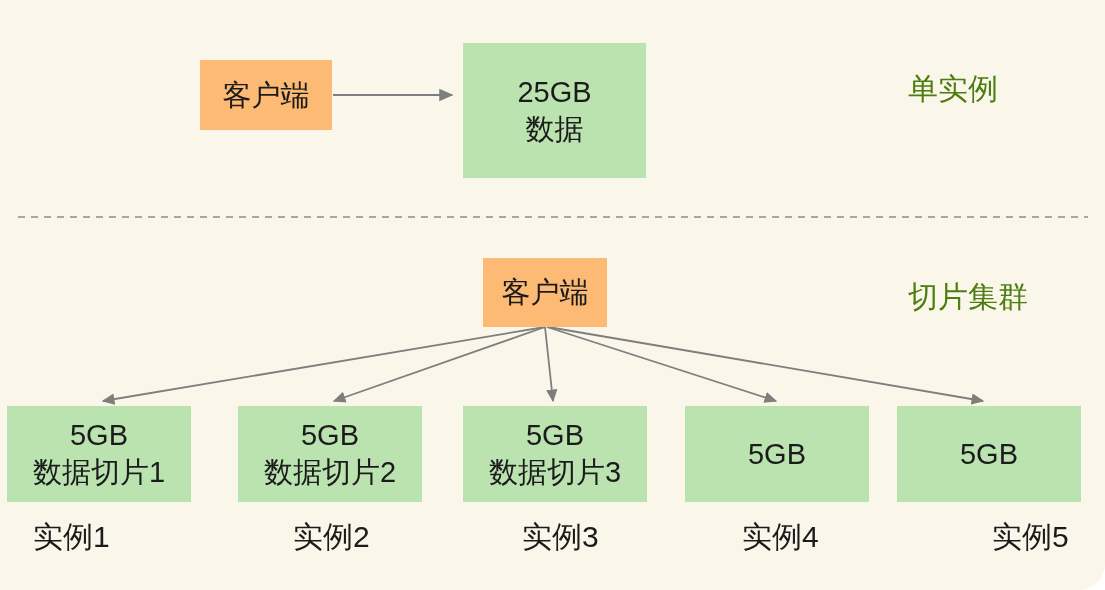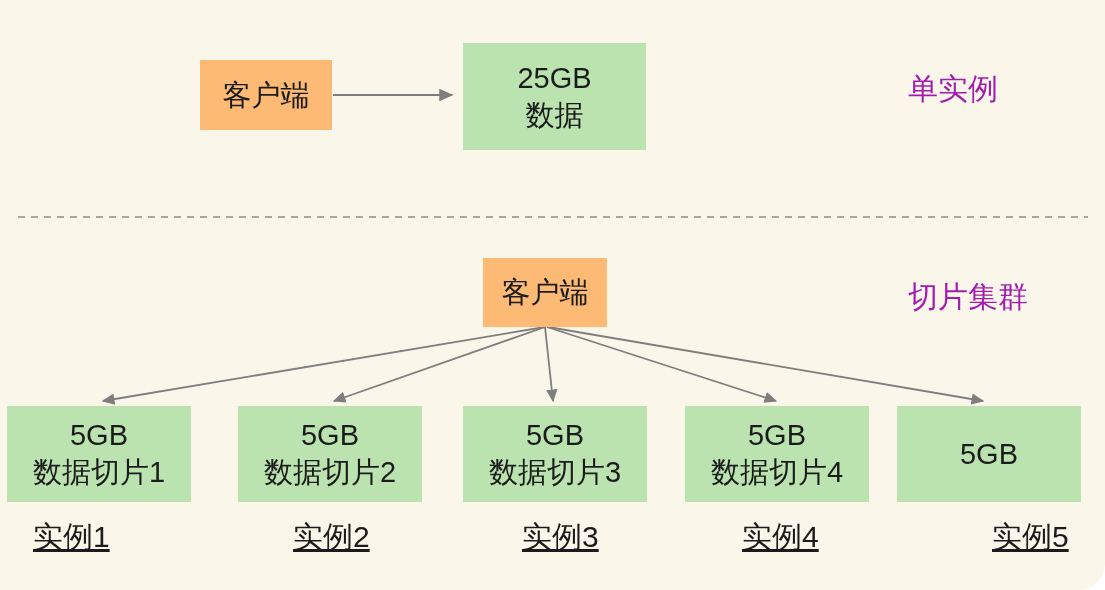--- a/index.html
+++ b/index.html
@@ -32,48 +32,47 @@
     justify-content: center;
     text-align: center;
     font-size: 29px;
     line-height: 37px;
     color: #1b1b1b;
   }
   .yellow { background: #fdba74; }
   .green  { background: #BBE3B0; }
 
   .client-top    { left: 200px; top: 60px;  width: 132px; height: 70px; }
-  .data-top      { left: 463px; top: 43px;  width: 183px; height: 107px; }
+  .data-top      { left: 463px; top: 43px;  width: 183px; height: 135px; }
   .client-bottom { left: 483px; top: 258px; width: 124px; height: 69px; }
 
   .shard { top: 406px; width: 184px; height: 96px; }
   .shard-1 { left: 7px; }
   .shard-2 { left: 238px; }
   .shard-3 { left: 463px; }
   .shard-4 { left: 685px; }
   .shard-5 { left: 897px; }
 
   .section-label {
     position: absolute;
     font-size: 30px;
     line-height: 34px;
-    color: #a21caf;
+    color: #4d7c0f;
     white-space: nowrap;
   }
   .label-single  { left: 908px; top: 72px; }
   .label-cluster { left: 908px; top: 280px; }
 
   .instance-label {
     position: absolute;
     top: 520px;
     font-size: 30px;
     line-height: 34px;
     color: #1b1b1b;
     white-space: nowrap;
-    text-decoration: underline;
   }
   .inst-1 { left: 33px; }
   .inst-2 { left: 293px; }
   .inst-3 { left: 522px; }
   .inst-4 { left: 742px; }
   .inst-5 { left: 992px; }
 </style>
 </head>
 <body>
 
@@ -121,21 +120,20 @@
   <div class="box green shard shard-2">
     <span>5GB</span>
     <span>数据切片2</span>
   </div>
   <div class="box green shard shard-3">
     <span>5GB</span>
     <span>数据切片3</span>
   </div>
   <div class="box green shard shard-4">
     <span>5GB</span>
-    <span>数据切片4</span>
   </div>
   <div class="box green shard shard-5">
     <span>5GB</span>
   </div>
 
   <div class="instance-label inst-1">实例1</div>
   <div class="instance-label inst-2">实例2</div>
   <div class="instance-label inst-3">实例3</div>
   <div class="instance-label inst-4">实例4</div>
   <div class="instance-label inst-5">实例5</div>

